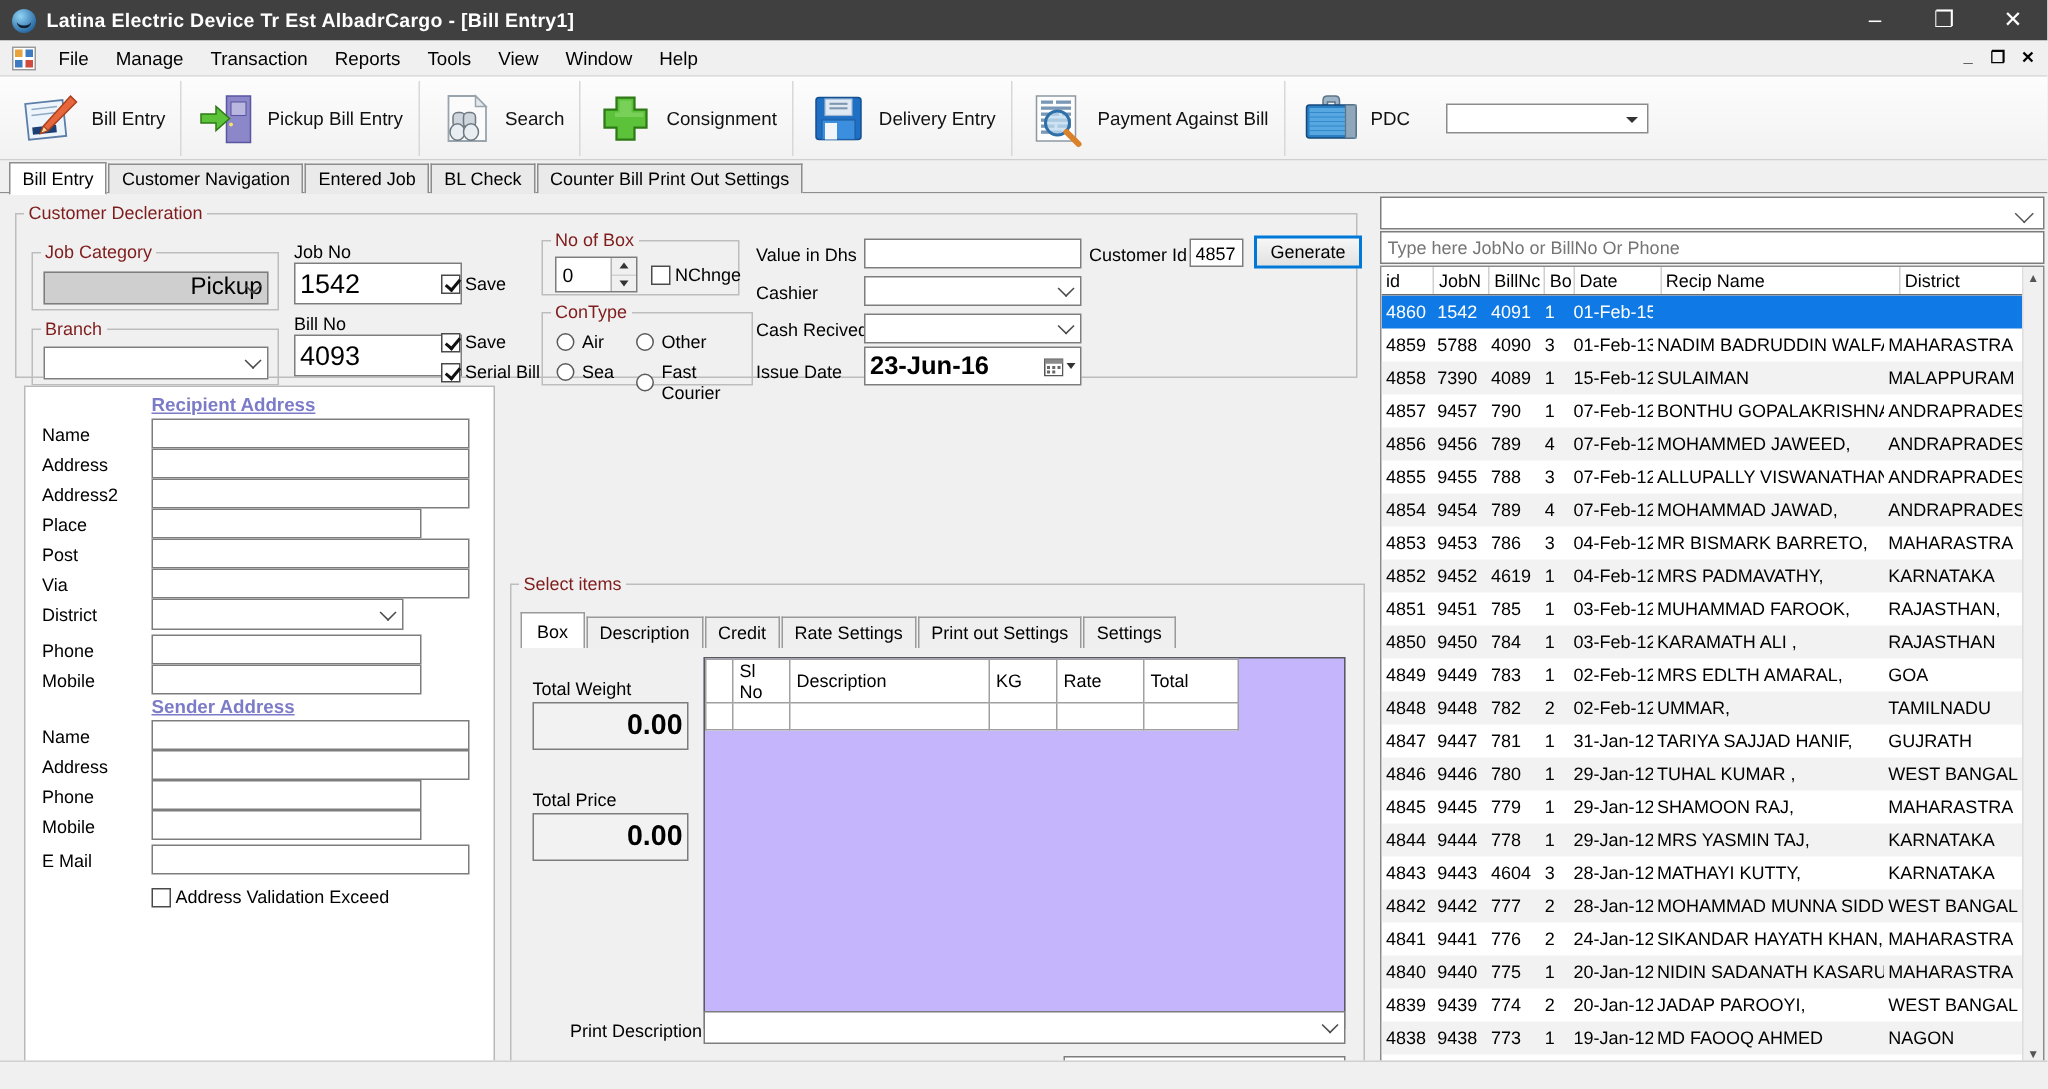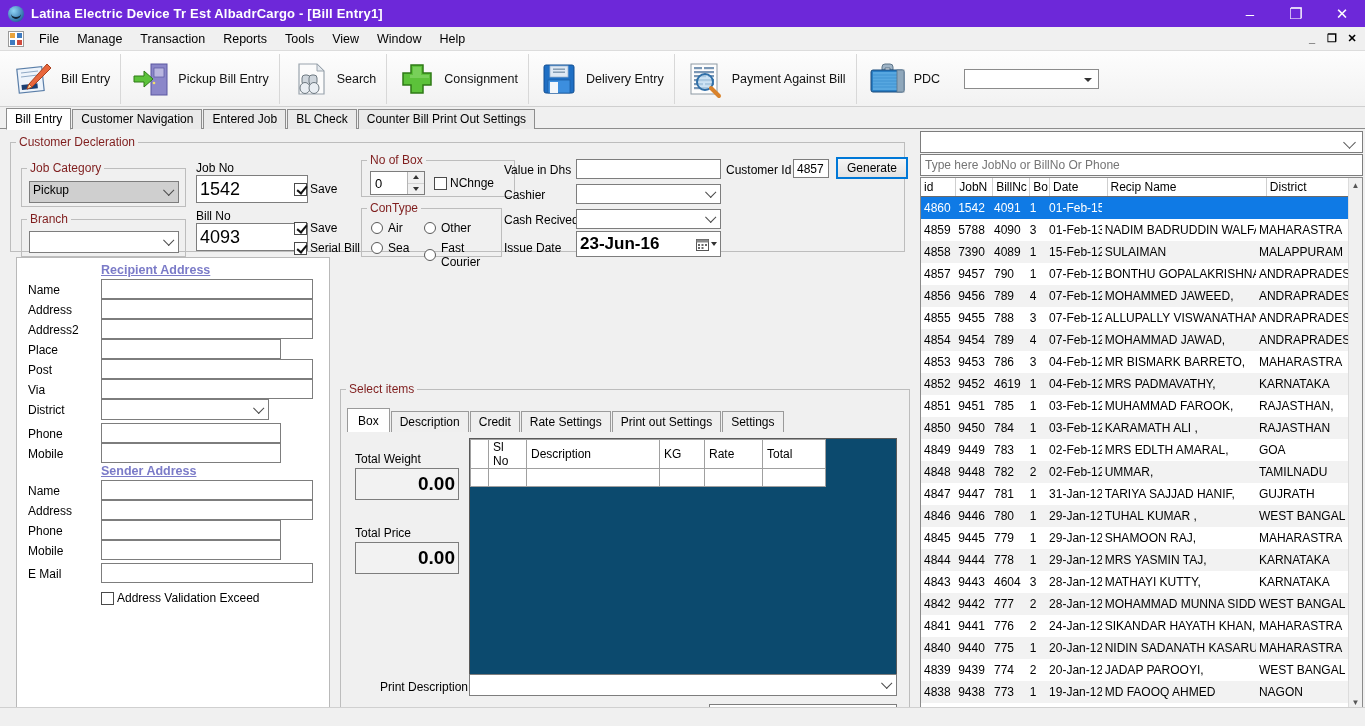--- a/index.html
+++ b/index.html
@@ -8,21 +8,21 @@
     width: 1365px; height: 726px;
     overflow: hidden;
     font-family: "Liberation Sans", sans-serif;
     font-size: 12px;
     background: #f0f0f0;
   }
 
   
   .titlebar {
     height: 27px;
-    background: #6d28d9;
+    background: #404040;
     display: flex; align-items: center;
     color: #fff;
   }
   .titlebar .appicon {
     width: 16px; height: 16px; margin: 0 7px 0 8px;
     border-radius: 50%;
     background: radial-gradient(circle at 35% 30%, #8fd4f5 0%, #2f6fa8 70%, #1b4a74 100%);
     position: relative; flex: none;
   }
   .titlebar .appicon:after {
@@ -118,21 +118,21 @@
   }
 
   .lbl { font-size: 12px; color: #000; position: absolute; white-space: nowrap; }
   .tbox {
     position: absolute; background: #fff; border: 1px solid #7d7d7d;
     font-family: "Liberation Sans", sans-serif; font-size: 12px;
     padding: 1px 3px; outline: none;
   }
   .cbo {
     position: absolute; background: #fff; border: 1px solid #7d7d7d;
-    font-size: 12px; padding: 1px 3px;
+    font-size: 16px; padding: 1px 3px; text-align: right;
   }
   .cbo:after {
     content: ""; position: absolute; right: 6px; top: 50%; margin-top: -2px;
     width: 7px; height: 7px; margin-top:-5px;
     border-right: 1.6px solid #4a4a4a; border-bottom: 1.6px solid #4a4a4a;
     transform: rotate(45deg) translateY(-1px);
   }
   .cbo.filled { background: #cfcfcf; }
 
   .chk { position: absolute; display: flex; align-items: center; gap: 3px; font-size: 12px; }
@@ -172,21 +172,21 @@
   .arrow-d { width:0;height:0;border-left:3px solid transparent;border-right:3px solid transparent;border-top:4px solid #333; }
 
   .btn-generate {
     position: absolute; background: linear-gradient(#f6f6f6,#e2e2e2);
     border: 2px solid #0078d7; font-size: 12px;
     display: flex; align-items: center; justify-content: center;
   }
 
   
   .itemsgrid {
-    position: absolute; background: #0c4a6e; border: 1px solid #5a5a5a;
+    position: absolute; background: #c4b5fd; border: 1px solid #5a5a5a;
     overflow: hidden;
   }
   .itemsgrid table { border-collapse: collapse; background:#fff; }
   .itemsgrid th, .itemsgrid td {
     border: 1px solid #a0a0a0; font-weight: normal; font-size: 12px;
     height: 18px; background: #fff; text-align: left; padding: 0 4px;
   }
 
   
   .subtabs { position: absolute; display: flex; align-items: flex-end; }
@@ -442,21 +442,21 @@
       <input class="tbox" style="left: 185px; top: 74px; width: 112px; height: 28px; font-size: 18px;" value="4093">
       <div class="chk" style="left:283px; top:72px;">
         <span class="chkbox on"></span>
         <span>Save</span>
       </div>
       <div class="chk" style="left:283px; top:92px;">
         <span class="chkbox on"></span>
         <span>Serial Bill</span>
       </div>
 
-      <fieldset class="grp" style="left:350px; top:4px; width:154px; height:44px;">
+      <fieldset class="grp" style="left:350px; top:4px; width:132px; height:44px;">
         <legend>No of Box</legend>
         <div class="spin" style="left:8px; top:4px; width:55px; height:24px;">
           <div class="sv">0</div>
           <div class="sb">
             <div>
                 <span class="arrow-u"></span>
               </div>
             <div>
                 <span class="arrow-d"></span>
               </div>

